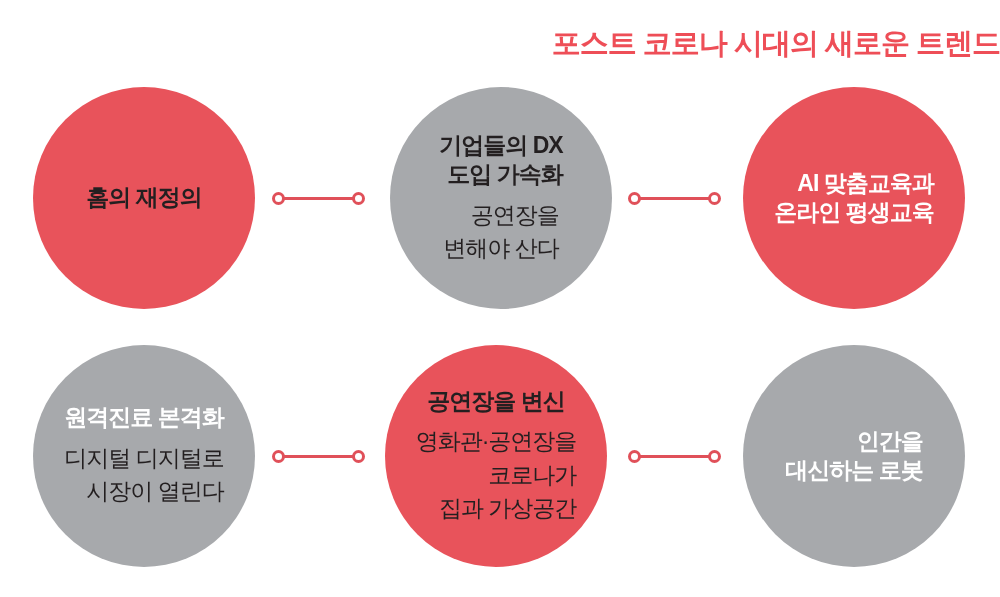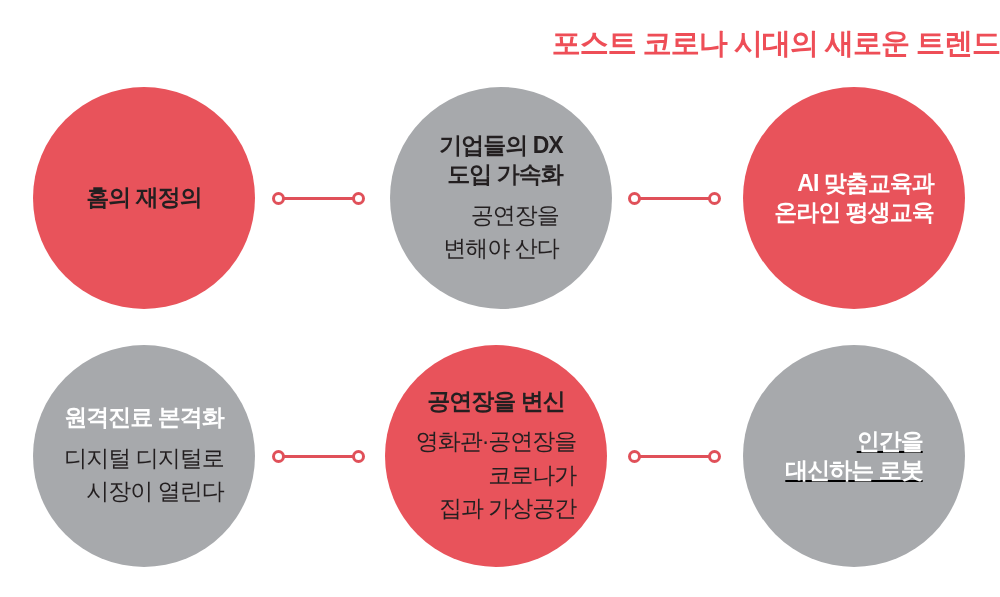--- a/index.html
+++ b/index.html
@@ -54,21 +54,21 @@
     white-space: pre-line;
     color: var(--dark-text, #231f20);
   }
 
   
   .pos-r1c1 { left: 33px;  top: 87px; }
   .pos-r1c2 { left: 390px; top: 87px; }
   .pos-r1c3 { left: 743px; top: 87px; }
   .pos-r2c1 { left: 33px;  top: 345px; }
   .pos-r2c2 { left: 385px; top: 345px; }
-  .pos-r2c3 { left: 743px; top: 345px; text-decoration: underline; }
+  .pos-r2c3 { left: 743px; top: 345px; }
 
   
   .connector {
     position: absolute;
     width: 93px; height: 13px;
     display: flex;
     align-items: center;
   }
   .conn-r1a { left: 272px; top: 192px; }
   .conn-r1b { left: 628px; top: 192px; }

